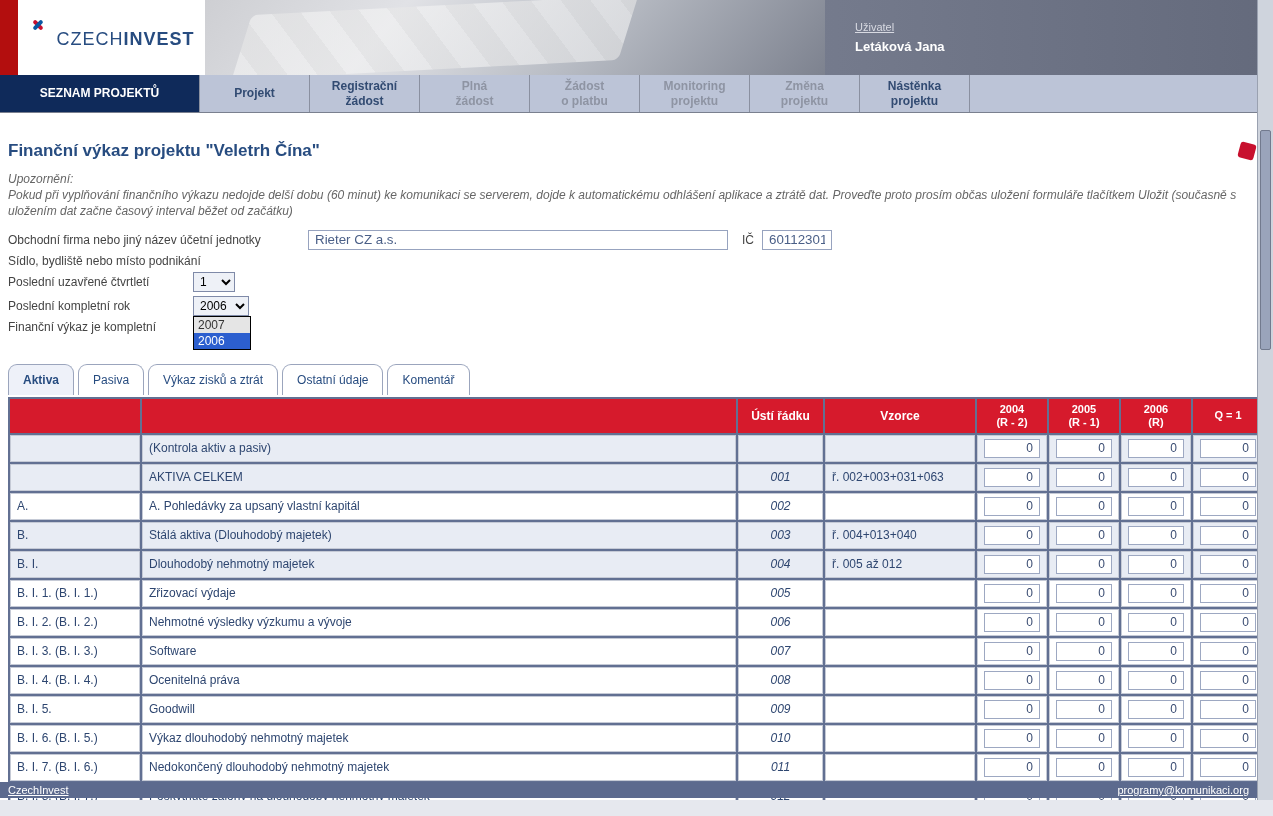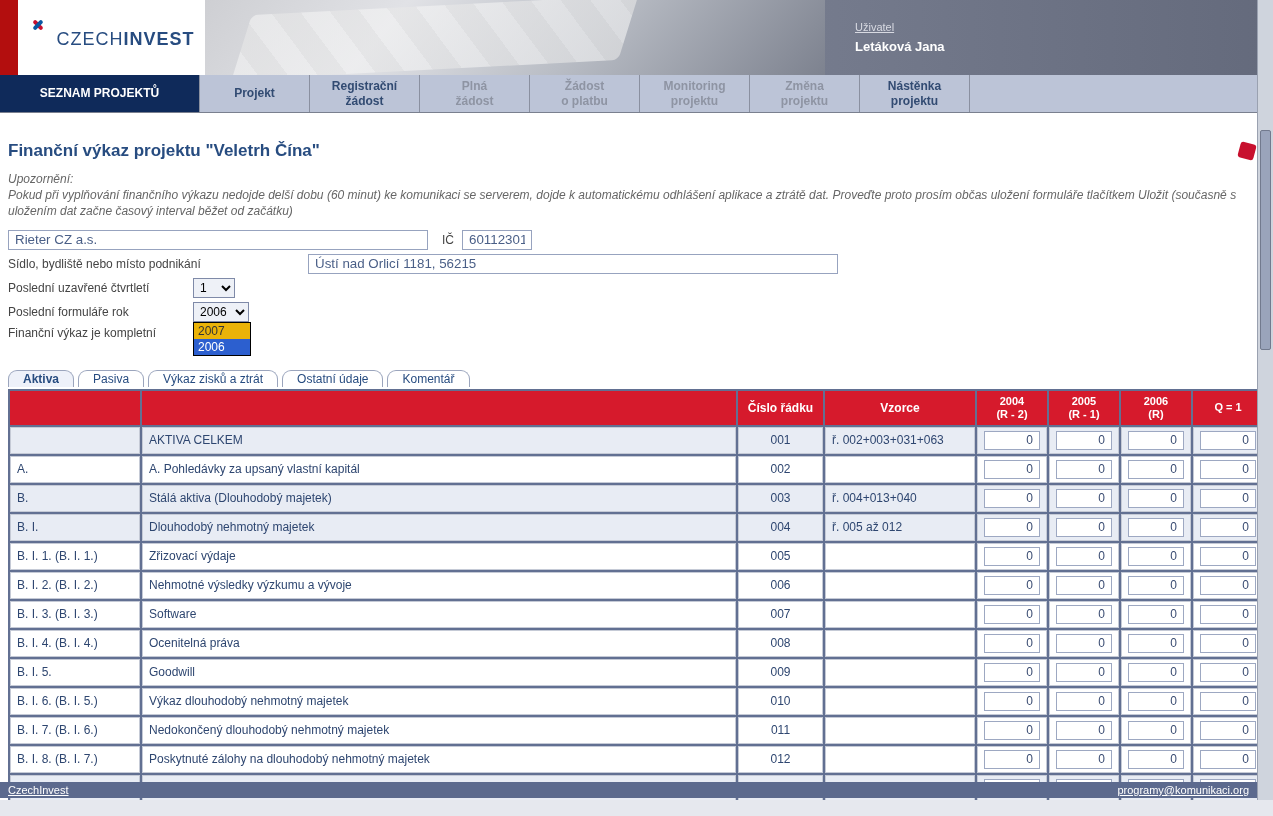--- a/index.html
+++ b/index.html
@@ -91,47 +91,47 @@
   .firm-input{ width:420px;}
   .ic-input{ width:70px;text-align:center;}
   .addr-input{ width:530px;}
   .small-select{
     border:1px solid #7f8aa8; height:20px; font-size:12px; padding:0 2px; background:#eef1f7;
     width:56px;
   }
   .year-dropdown-wrap{ position:relative; display:inline-block;}
   .year-dropdown-list{
     position:absolute; top:20px; left:0; width:58px;
-    border:1px solid #000; background:#eab308; z-index:5;
+    border:1px solid #000; background:#e5e5e5; z-index:5;
   }
   .year-dropdown-list div{ padding:1px 4px; font-size:12px;}
   .year-dropdown-list div.sel{ background:#2c5fcf; color:#fff;}
 
   .tabs-row { margin-top: 30px; display:flex; gap:4px;}
   .tab {
     border:1px solid #9ba5bd; border-bottom:none;
     border-radius: 9px 9px 0 0;
-    padding: 1px 14px; font-size:12px; color:#274c80; background:#fff; cursor:pointer;
+    padding: 8px 14px; font-size:12px; color:#274c80; background:#fff; cursor:pointer;
   }
   .tab.active { background:#eef1f9; font-weight:bold;}
 
   .sheet-wrap{ margin-top:2px; }
   table.sheet { border-collapse: separate; border-spacing: 2px; width:100%; background:#627092;}
   table.sheet th {
     background:#d61a2c; color:#fff; font-size:12px; font-weight:bold; padding:4px 6px;
     line-height:1.2;
   }
   table.sheet th.small{font-size:11px;}
   table.sheet td {
     background:#fff; padding:3px 6px; font-size:12px; color:#2e4670;
     border:1px solid #c5cad6;
   }
   table.sheet tr.shaded td { background:#e8ecf4; }
   td.col-code{ width:130px; }
-  td.col-num{ width:85px; text-align:center;}
+  td.col-num{ width:85px; text-align:center;font-style:italic;}
   td.col-formula{ width:150px;}
   td.col-val{ width:70px; padding:2px;}
   .val-input{
     width:100%; border:1px solid #9da8c2; text-align:right; padding:1px 6px;
     font-size:12px; color:#3a4c72; background:#fff; height:19px;
   }
 
   .footer-bar{
     position:fixed; bottom:18px; left:0; right:16px;
     background:#5c6a8e; color:#fff; display:flex; justify-content:space-between;
@@ -178,36 +178,36 @@
     <span>Finanční výkaz projektu "Veletrh Čína"</span>
     <span class="help-icon"></span>
   </div>
 
   <div class="warning-block">
     <span class="warning-label">Upozornění:</span><br>
     <span>Pokud při vyplňování finančního výkazu nedojde delší dobu (60 minut) ke komunikaci se serverem, dojde k automatickému odhlášení aplikace a ztrátě dat. Proveďte proto prosím občas uložení formuláře tlačítkem Uložit (současně s uložením dat začne časový interval běžet od začátku)</span>
   </div>
 
   <div class="form-row">
+    <span class="form-label">Obchodní firma nebo jiný název účetní jednotky</span>
     <input class="form-input-text firm-input" value="Rieter CZ a.s." style="">
     <span class="ic-label">IČ</span>
     <input class="form-input-text ic-input" value="60112301" style="">
   </div>
   <div class="form-row">
     <span class="form-label">Sídlo, bydliště nebo místo podnikání</span>
-    <input class="form-input-text addr-input" value="Ústí nad Orlicí 1181, 56215" style="">
   </div>
   <div class="form-row">
     <span class="form-label" style="width:185px">Poslední uzavřené čtvrtletí</span>
     <select class="small-select" style="width:42px">
       <option>1</option>
     </select>
   </div>
   <div class="form-row">
-    <span class="form-label" style="width:185px">Poslední formuláře rok</span>
+    <span class="form-label" style="width:185px">Poslední kompletní rok</span>
     <span class="year-dropdown-wrap">
       <select class="small-select">
         <option>2006</option>
       </select>
       <div class="year-dropdown-list" id="year-list">
           <div>2007</div>
           <div class="sel">2006</div>
         </div>
     </span>
   </div>
@@ -222,31 +222,41 @@
       <div class="tab">Ostatní údaje</div>
       <div class="tab">Komentář</div>
     </div>
 
   <div class="sheet-wrap">
     <table class="sheet" id="sheet">
       <thead>
         <tr>
           <th style="width:130px"></th>
           <th></th>
-          <th style="width:85px">Číslo řádku</th>
+          <th style="width:85px">Ústí řádku</th>
           <th style="width:150px">Vzorce</th>
           <th class="small" style="width:70px">2004<br>(R - 2)</th>
           <th class="small" style="width:70px">2005<br>(R - 1)</th>
           <th class="small" style="width:70px">2006<br>(R)</th>
           <th class="small" style="width:70px">Q = 1</th>
         </tr>
       </thead>
       <tbody id="sheet-body">
           <tr class="shaded">
             <td class="col-code"></td>
+            <td>(Kontrola aktiv a pasiv)</td>
+            <td class="col-num"></td>
+            <td class="col-formula"></td>
+            <td class="col-val"><input class="val-input" value="0" style=""></td>
+            <td class="col-val"><input class="val-input" value="0" style=""></td>
+            <td class="col-val"><input class="val-input" value="0" style=""></td>
+            <td class="col-val"><input class="val-input" value="0" style=""></td>
+          </tr>
+          <tr class="shaded">
+            <td class="col-code"></td>
             <td>AKTIVA CELKEM</td>
             <td class="col-num">001</td>
             <td class="col-formula">ř. 002+003+031+063</td>
             <td class="col-val"><input class="val-input" value="0" style=""></td>
             <td class="col-val"><input class="val-input" value="0" style=""></td>
             <td class="col-val"><input class="val-input" value="0" style=""></td>
             <td class="col-val"><input class="val-input" value="0" style=""></td>
           </tr>
           <tr>
             <td class="col-code">A.</td>

